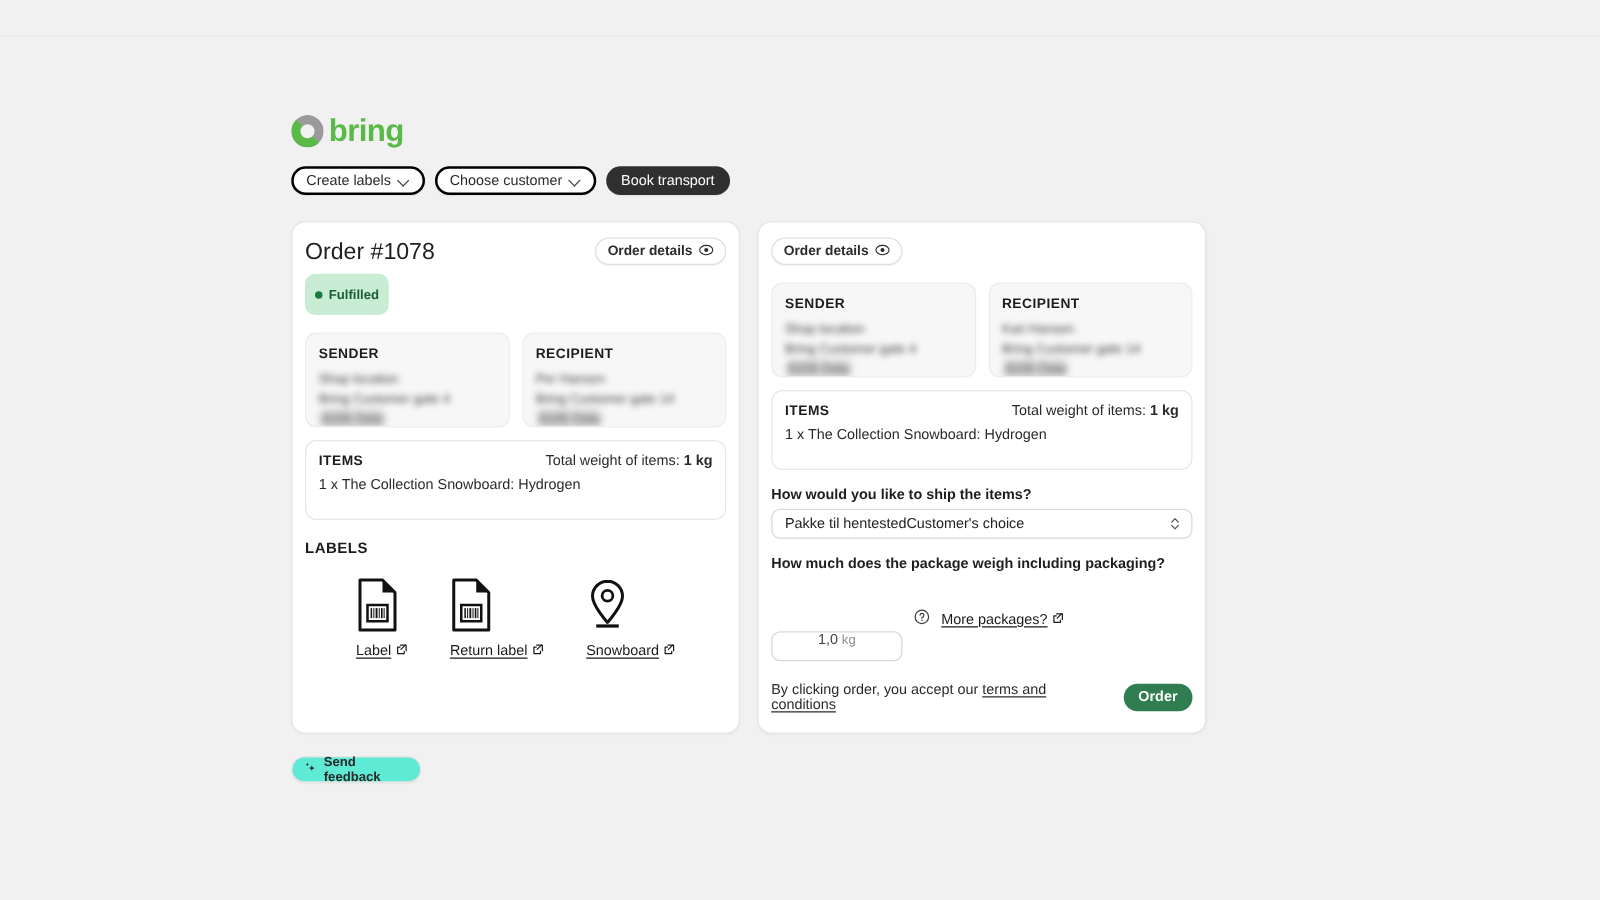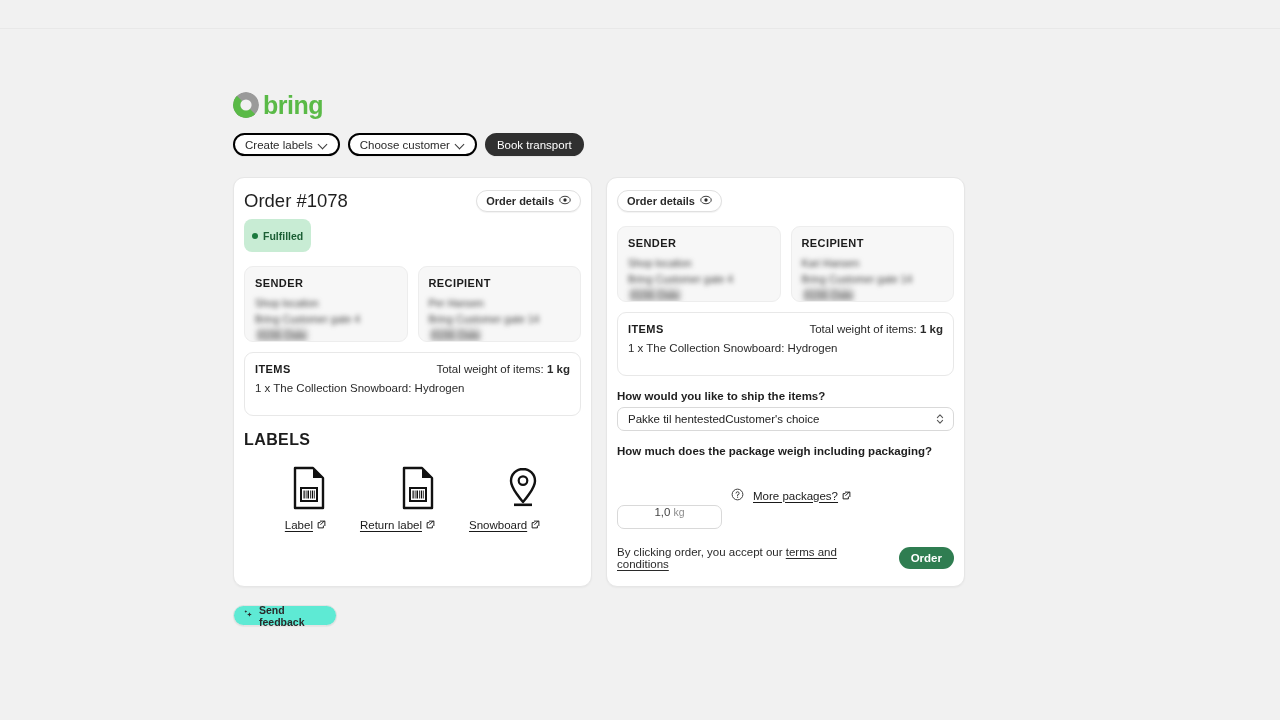--- a/index.html
+++ b/index.html
@@ -235,37 +235,37 @@
   }
   .items-weight b { font-weight: bold; }
   .items-line {
     font-size: 11.5px;
     color: #2a2a2a;
     margin-top: 7px;
   }
 
   
   .labels-title {
-    font-size: 16px;
+    font-size: 12px;
     font-weight: bold;
     letter-spacing: 0.4px;
     color: #1c1c1c;
     margin-top: 15px;
     padding-left: 0px;
   }
   .labels-row {
     display: flex;
     justify-content: center;
     gap: 34px;
     margin-top: 16px;
   }
   .label-item {
     display: flex;
     flex-direction: column;
-    align-items: flex-end;
+    align-items: flex-start;
     cursor: pointer;
   }
   .label-icon { height: 46px; display: flex; align-items: center; }
   .label-link {
     margin-top: 8px;
     font-size: 11.5px;
     color: #1a1a1a;
     display: inline-flex;
     align-items: center;
     gap: 4px;

